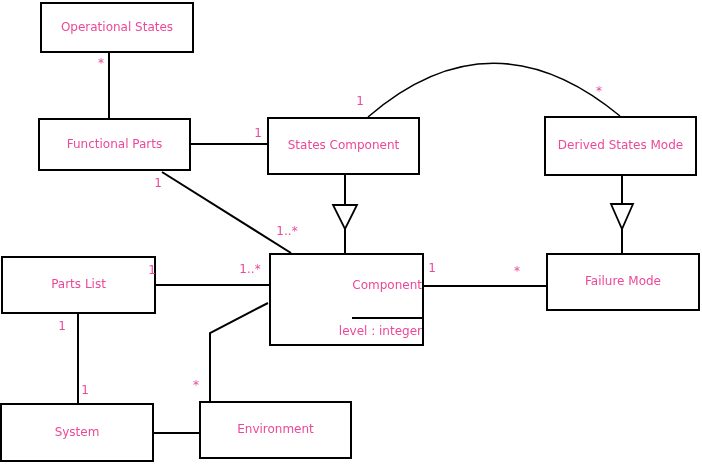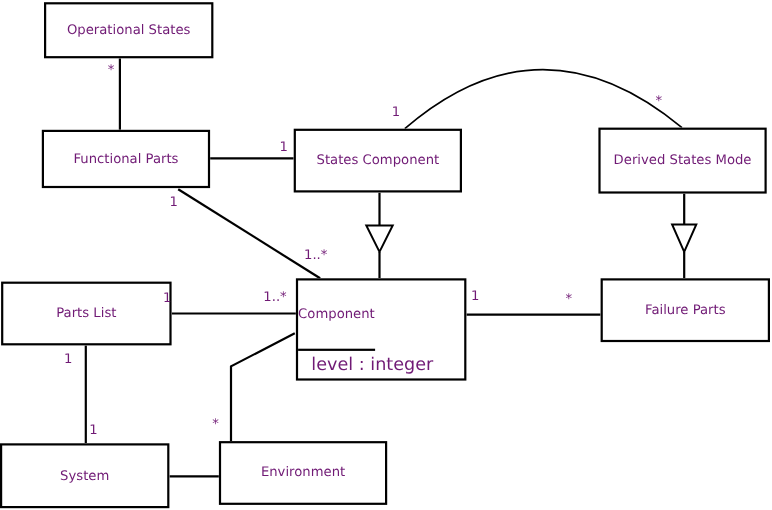--- a/index.html
+++ b/index.html
@@ -7,21 +7,21 @@
     padding: 0;
     background: #ffffff;
   }
   #canvas {
     position: relative;
     width: 702px;
     height: 464px;
     background: #ffffff;
     overflow: hidden;
     font-family: "DejaVu Sans", sans-serif;
-    color: #701a75;
+    color: #ec4899;
   }
   #edge-layer {
     position: absolute;
     left: 0;
     top: 0;
     z-index: 0;
   }
   #edge-layer path {
     stroke: #000000;
     stroke-width: 2;
@@ -43,37 +43,37 @@
     display: flex;
     align-items: center;
     justify-content: center;
     font-size: 12px;
     text-align: center;
     z-index: 1;
     line-height: 1.15;
   }
   .node-component {
     flex-direction: column;
-    align-items: flex-start;
+    align-items: flex-end;
     justify-content: flex-start;
     padding: 0;
   }
   .comp-title {
     height: 62px;
     display: flex;
     align-items: center;
     justify-content: center;
     border-bottom: 2px solid #000000;
   }
   .comp-attrs {
     flex: 1;
     display: flex;
     align-items: center;
     padding-left: 12px;
-    font-size: 16px;
+    font-size: 12px;
     text-align: left;
   }
   .mlabel {
     position: absolute;
     font-size: 12px;
     line-height: 1.1;
     white-space: nowrap;
     transform: translate(-50%, -50%);
     z-index: 2;
   }
@@ -118,21 +118,21 @@
   <div class="node" style="left:1px; top:256px; width:155px; height:58px">
     <span>Parts List</span>
   </div>
 
   <div class="node node-component" style="left:269px; top:253px; width:155px; height:93px">
     <div class="comp-title">Component</div>
     <div class="comp-attrs">level : integer</div>
   </div>
 
   <div class="node" style="left:546px; top:253px; width:154px; height:58px">
-    <span>Failure Parts</span>
+    <span>Failure Mode</span>
   </div>
 
   <div class="node" style="left:199px; top:401px; width:153px; height:58px">
     <span>Environment</span>
   </div>
 
   <div class="node" style="left:0px; top:403px; width:154px; height:59px">
     <span>System</span>
   </div>
 

